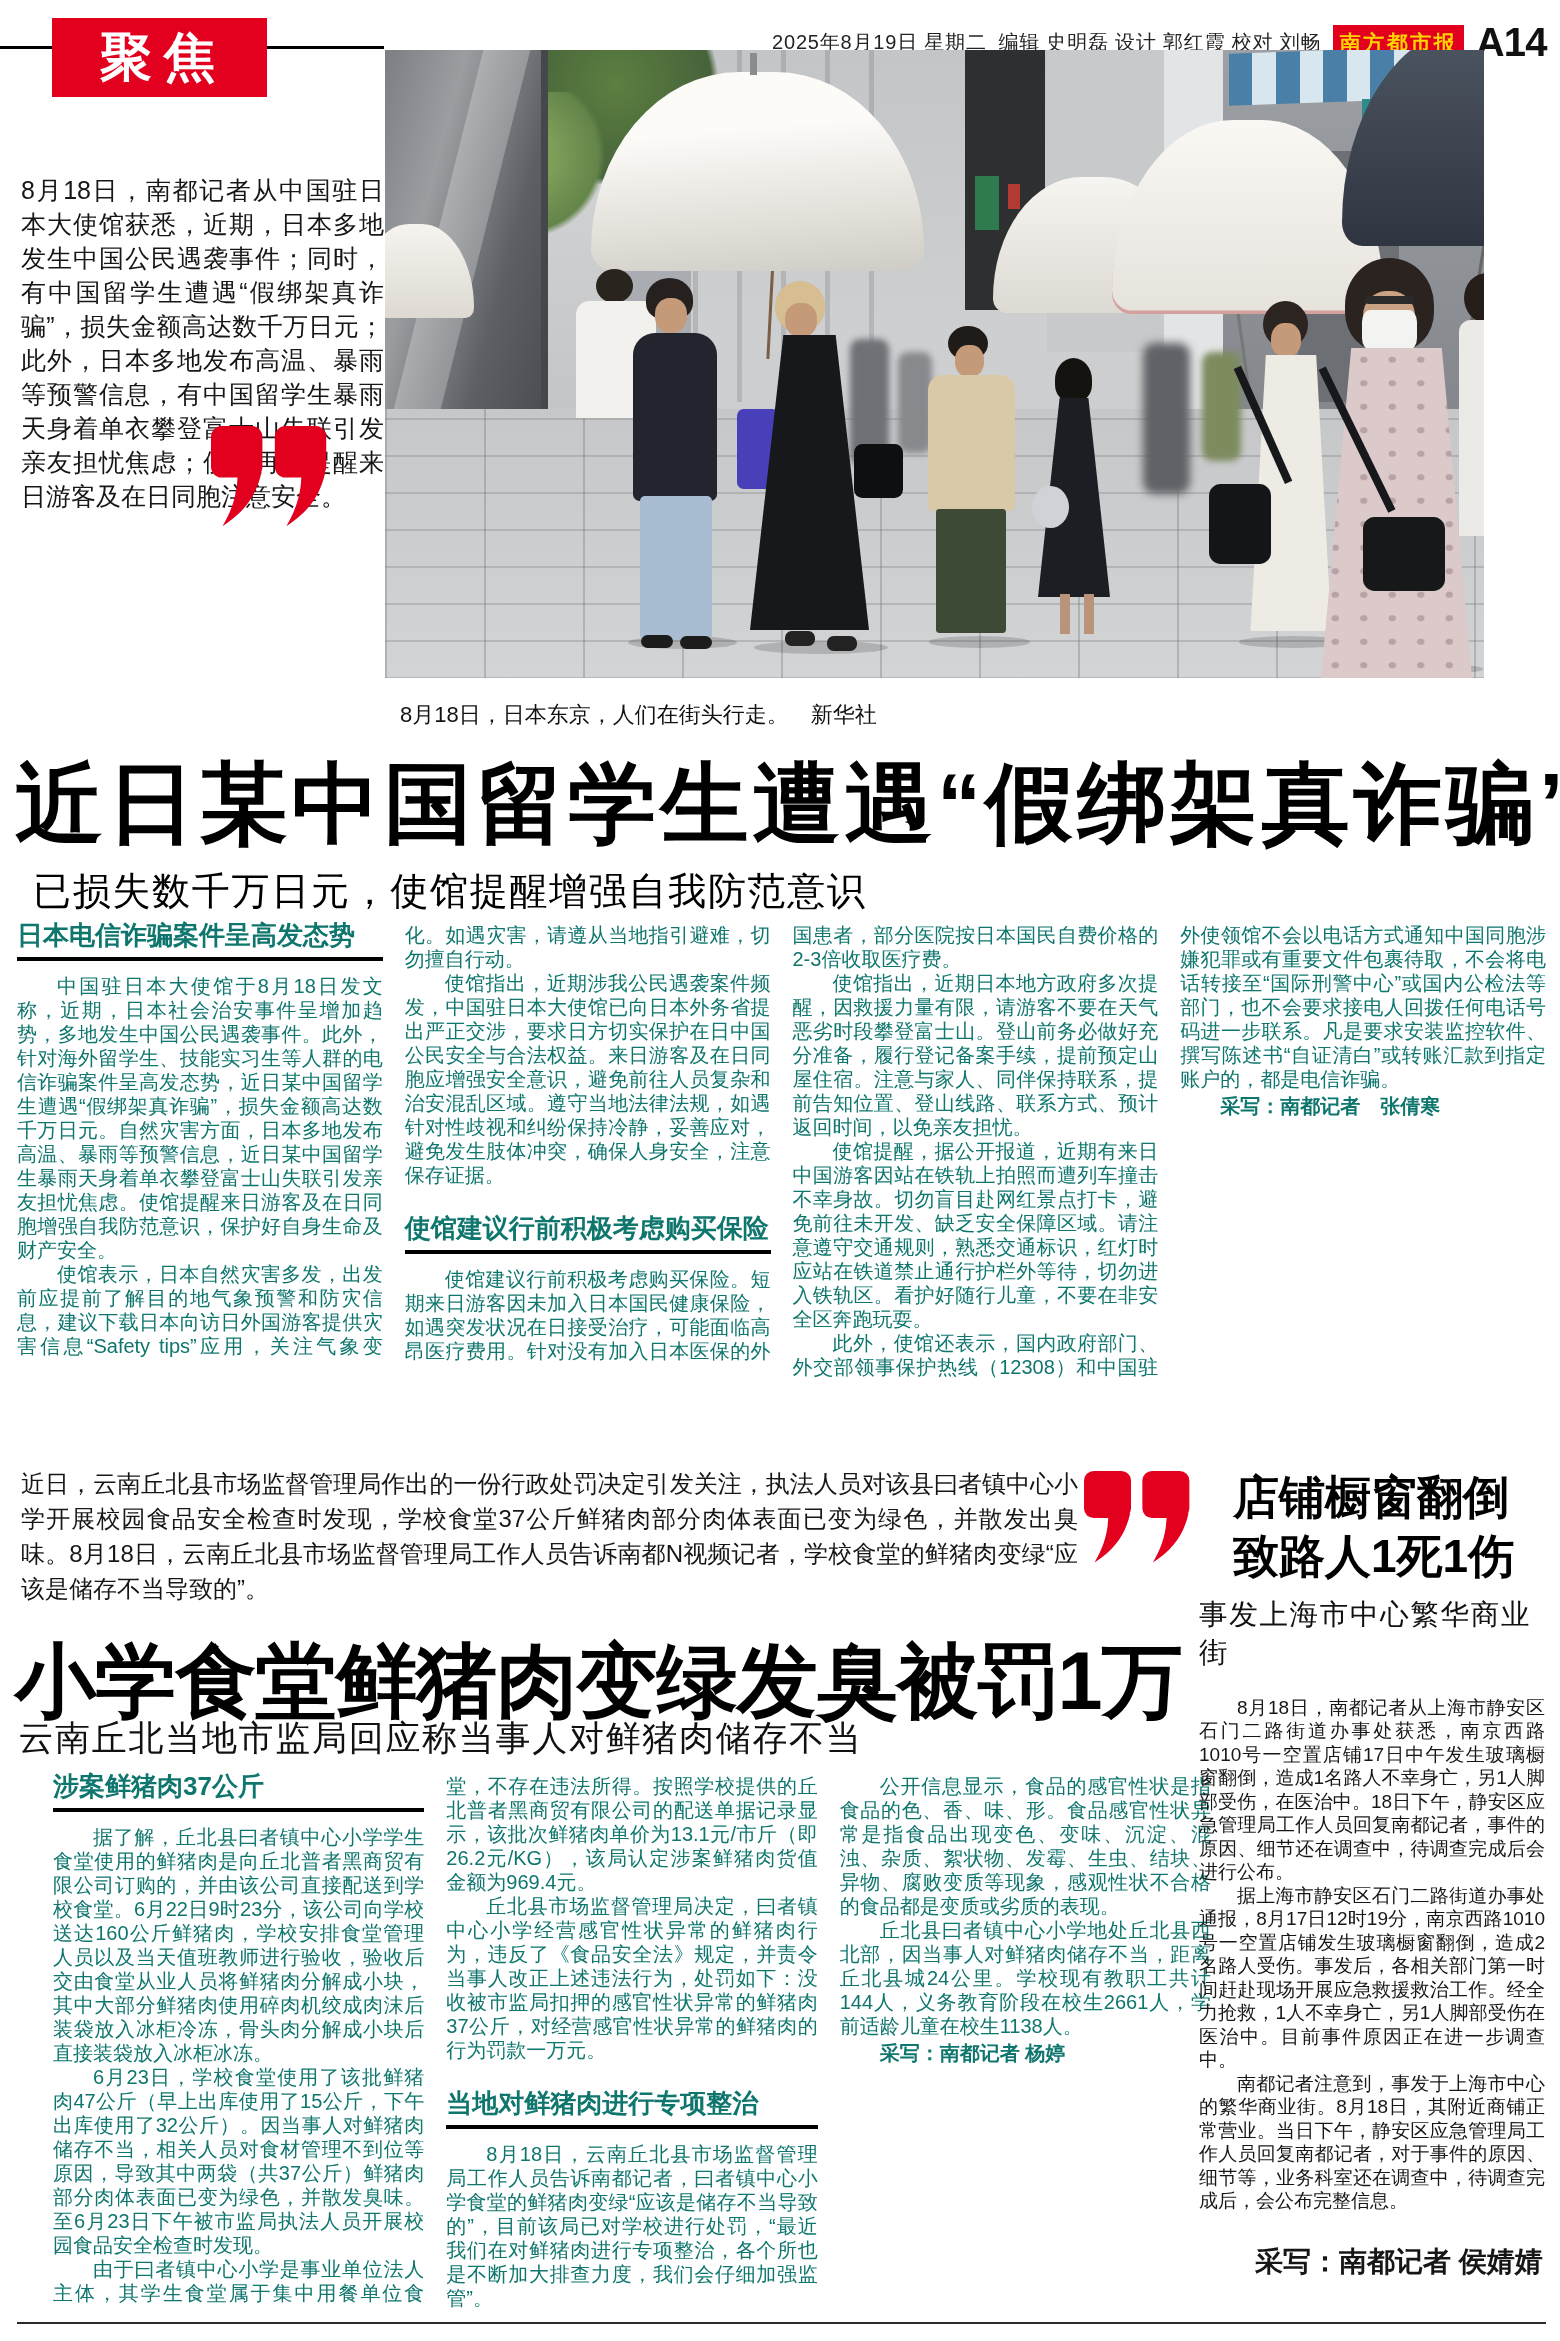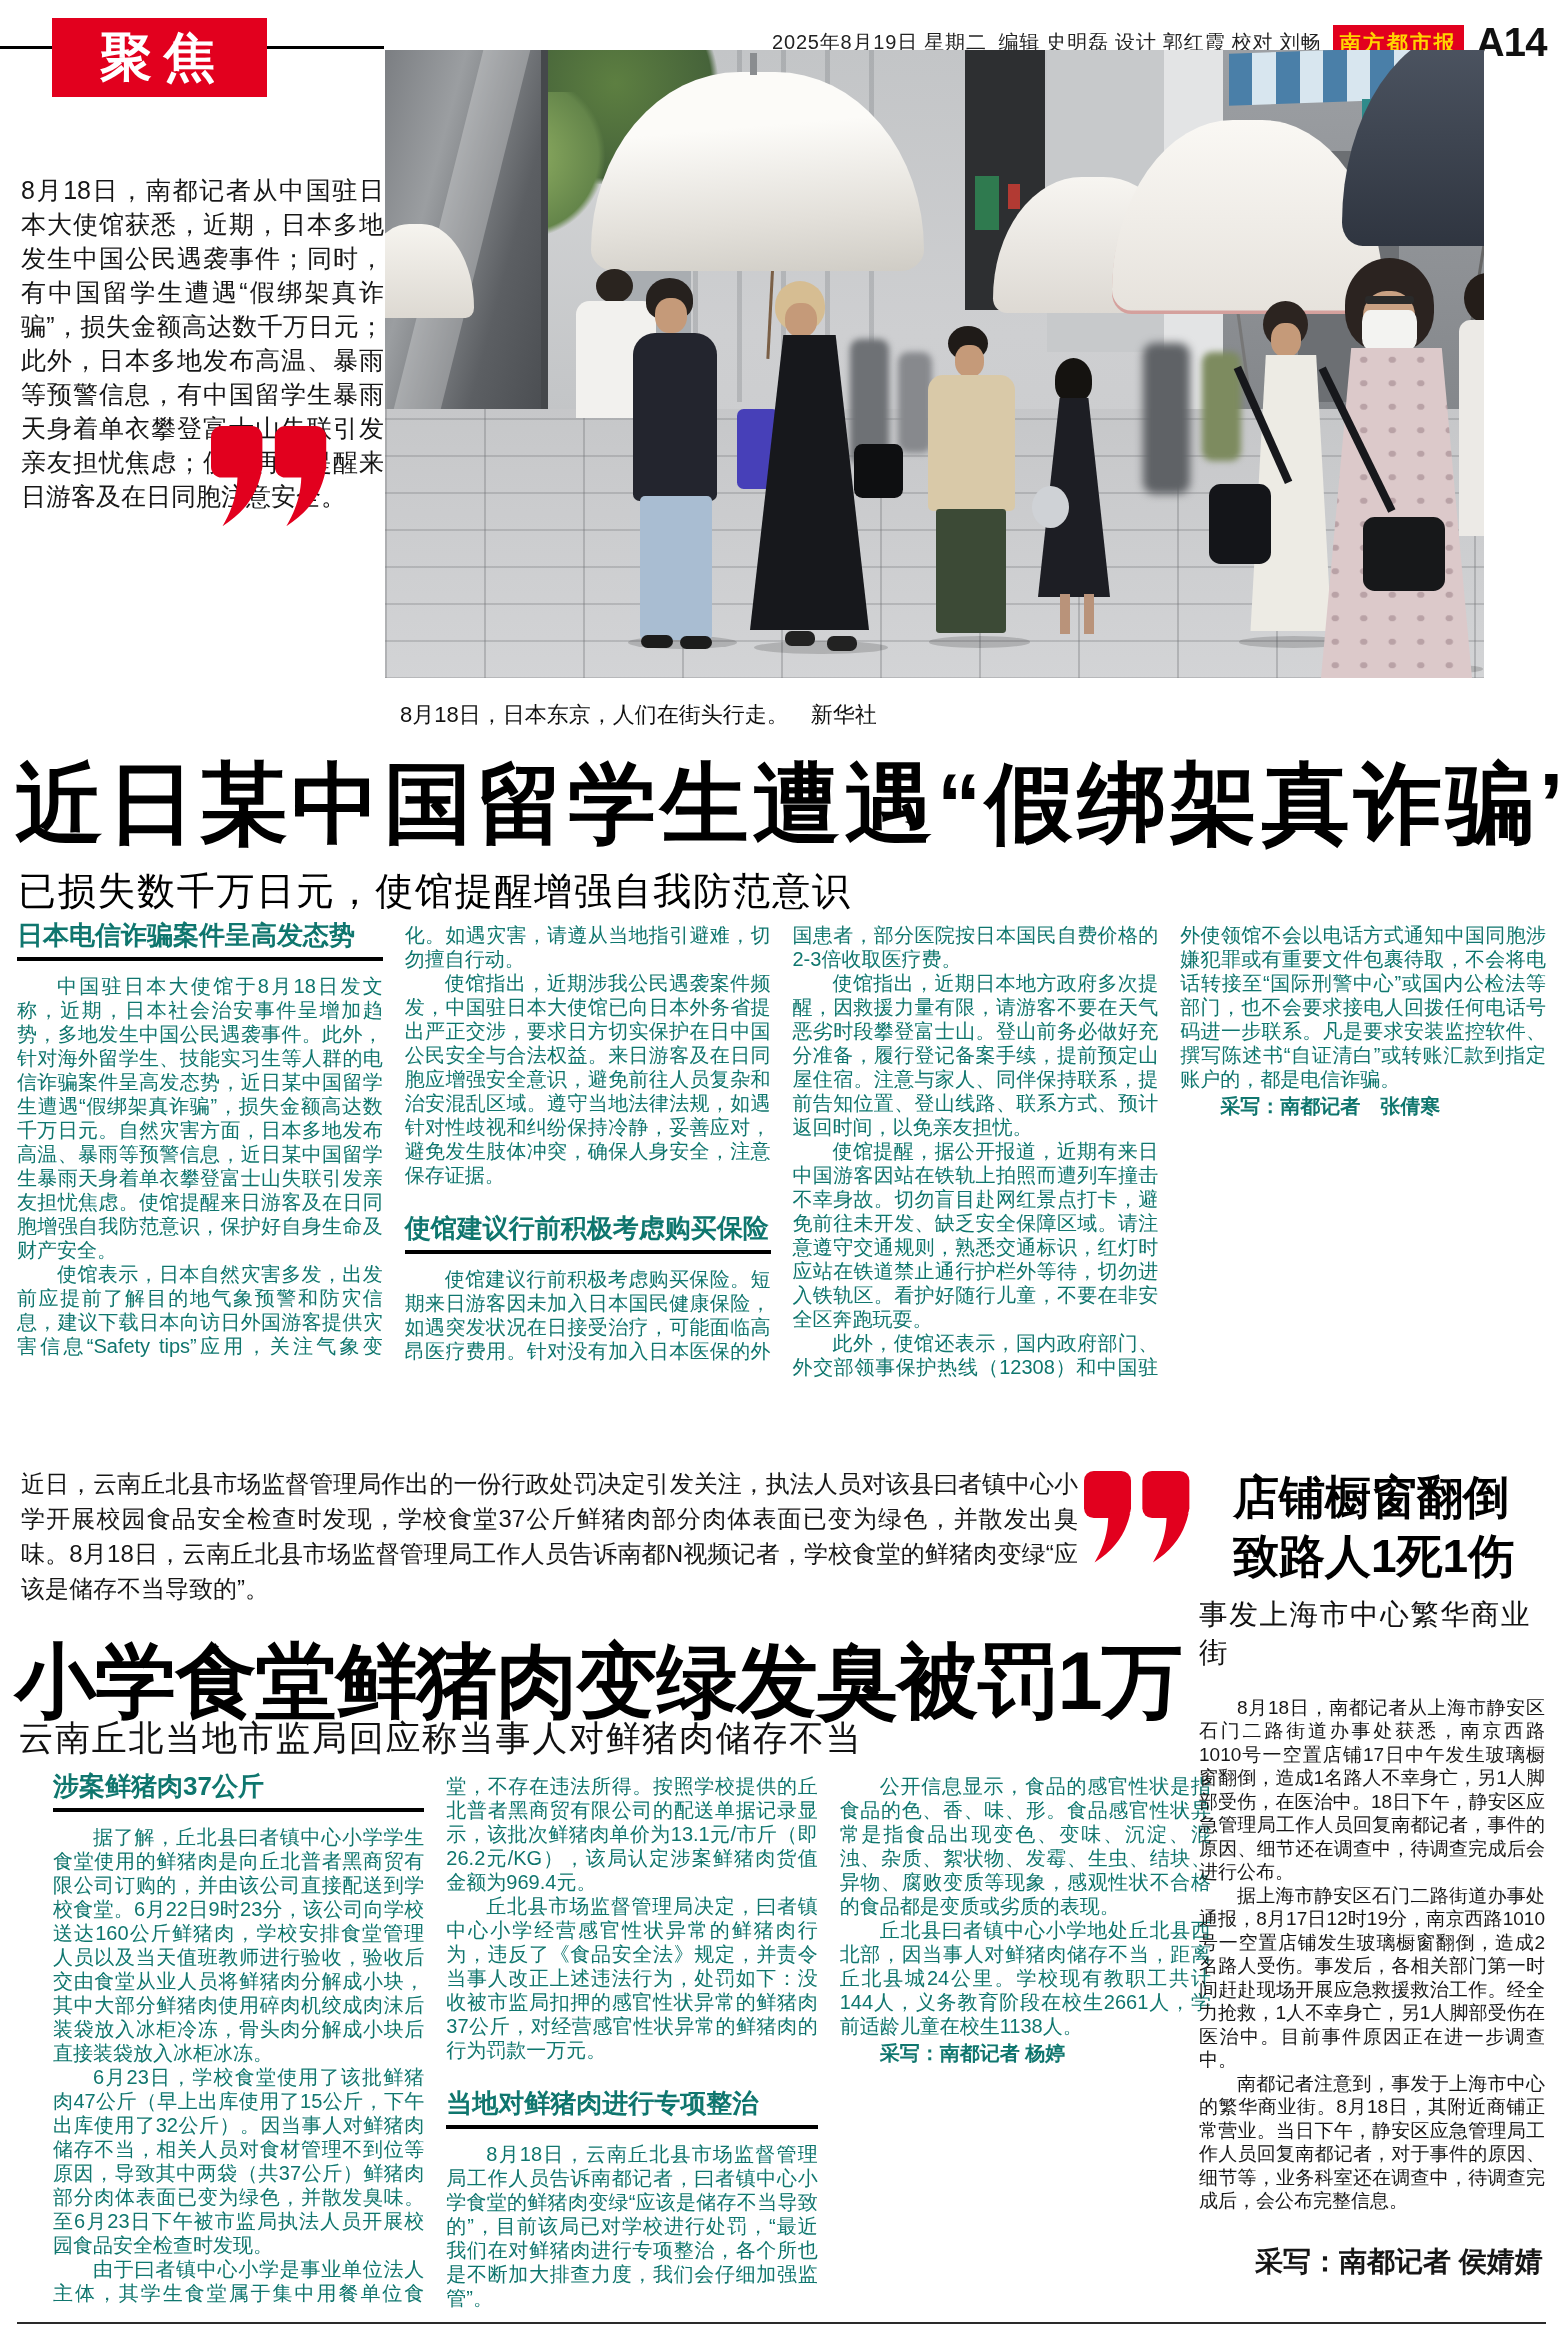--- a/index.html
+++ b/index.html
@@ -28,21 +28,21 @@
   .photo { position: absolute; left: 385px; top: 50px; width: 1099px; height: 628px; overflow: hidden;
            background: linear-gradient(180deg,#c3c5c7 0%,#cecfd1 45%,#c8c9cb 100%); }
   .photo .ph { position: absolute; }
   .umb { position: absolute; border-radius: 50% 50% 8% 8% / 100% 100% 12% 12%; }
   .shadow { position: absolute; background: rgba(0,0,0,.16); border-radius: 50%; }
   .caption { position: absolute; left: 400px; top: 700px; font-size: 22px; color: #111; }
 
   
   .h1-main { position: absolute; left: 15px; top: 745px; width: 1531px; font-size: 88px; font-weight: 900;
              letter-spacing: 4.2px; white-space: nowrap; color: #000; }
-  .h1-sub  { position: absolute; left: 18px; top: 866px; font-size: 38px; font-weight: 500; letter-spacing: 1.7px; color: #000; }
+  .h1-sub  { position: absolute; left: 33px; top: 866px; font-size: 38px; font-weight: 500; letter-spacing: 1.7px; color: #000; }
   .body-cols { text-align: justify; font-size: 20px; line-height: 24px; color: #0f766e; column-fill: auto; }
   .a1-body { position: absolute; left: 17px; top: 923px; width: 1529px; height: 471px; column-count: 4; column-gap: 22px; }
   .body-cols p { text-indent: 2em; }
   .sec-title { font-size: 26px; font-weight: 800; padding-bottom: 10px; border-bottom: 4.2px solid #000;
                margin-bottom: 13.4px; break-inside: avoid; break-after: avoid; text-indent: 0; }
   .sec-title.mt { margin-top: 28.5px; }
   .byline { font-weight: 800; text-indent: 0; margin-top: 3.4px; }
 
   
   .lead2 { position: absolute; left: 21px; top: 1466px; width: 1057px; font-size: 24px; line-height: 35px;

